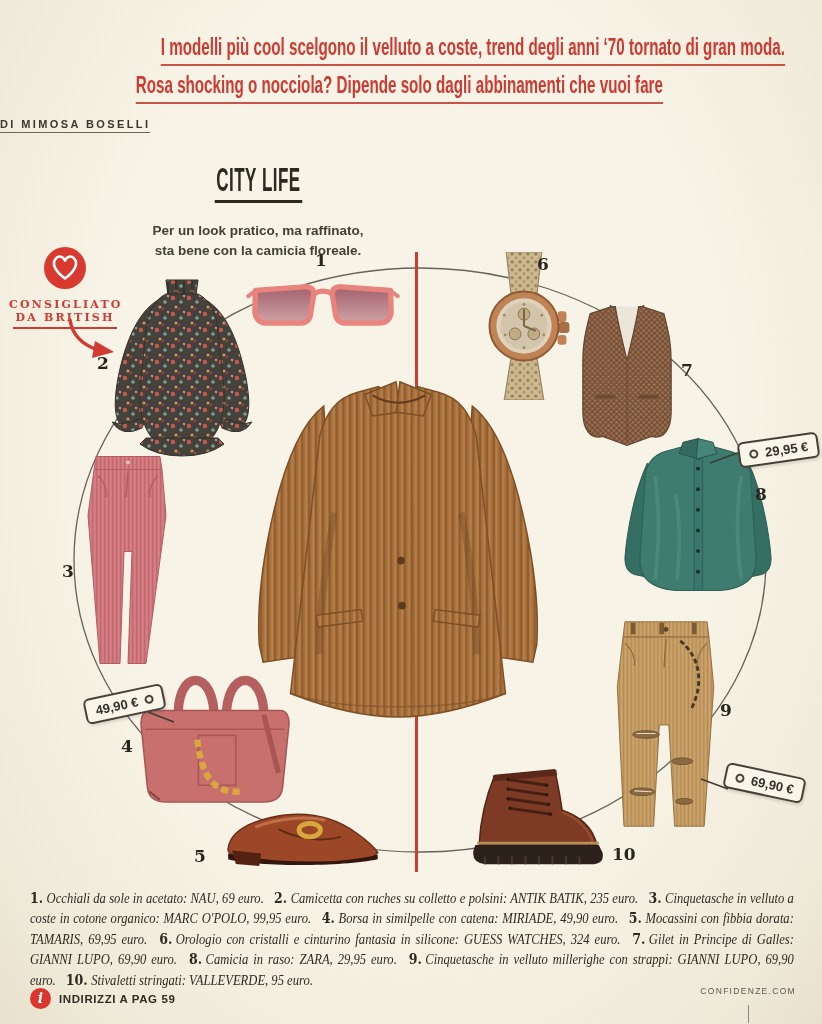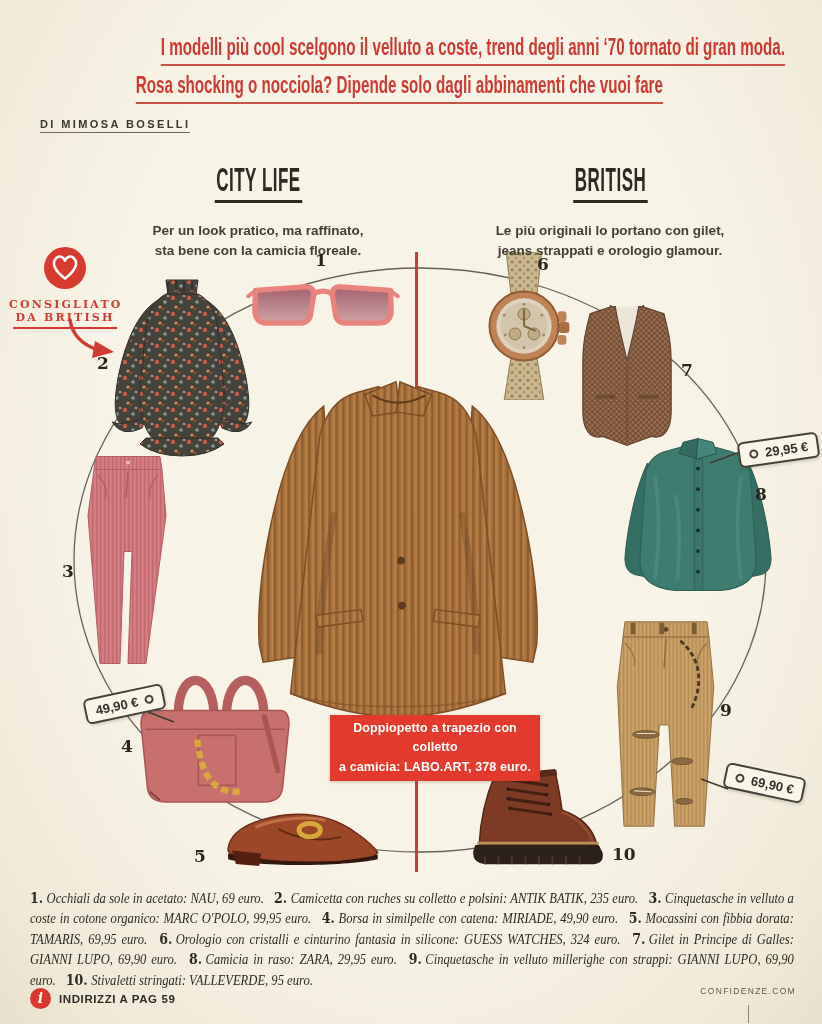--- a/index.html
+++ b/index.html
@@ -11,21 +11,21 @@
   
   .headline{position:absolute;top:33px;left:0;width:822px;z-index:6;}
   .headline-line{
     display:inline-block;transform:scaleX(0.66);transform-origin:50% 50%;
     font:700 23px/1.25 "Liberation Sans",sans-serif;color:#ce3a31;
     border-bottom:2.5px solid #c75446;padding-bottom:2px;margin-bottom:5px;white-space:nowrap;
   }
   .byline-wrap{margin-top:5px;}
   .byline{
     display:inline-block;font:700 11px "Liberation Sans",sans-serif;color:#3b372e;
-    letter-spacing:2.4px;border-bottom:1.5px solid #6d675a;padding-bottom:2px;margin-left:40px;
+    letter-spacing:2.4px;border-bottom:1.5px solid #6d675a;padding-bottom:2px;
   }
   
   .col{position:absolute;top:160px;width:300px;text-align:center;z-index:6;}
   .col-left{left:108px;}
   .col-right{left:460px;}
   .col-title{
     display:inline-block;transform:scaleX(0.5);transform-origin:50% 50%;
     font:700 34px "Liberation Sans",sans-serif;color:#2c2920;letter-spacing:1px;
     border-bottom:3.5px solid #2c2920;padding:0 3px 1px;white-space:nowrap;
   }
@@ -90,27 +90,20 @@
     <div><span class="headline-line">I modelli più cool scelgono il velluto a coste, trend degli anni ‘70 tornato di gran moda.</span></div>
     <div><span class="headline-line">Rosa shocking o nocciola? Dipende solo dagli abbinamenti che vuoi fare</span></div>
     <div class="byline-wrap"><span class="byline">DI MIMOSA BOSELLI</span></div>
   </div>
 
   <div class="col col-left">
     <div><span class="col-title">CITY LIFE</span></div>
     <div class="col-desc">
       <div>Per un look pratico, ma raffinato,</div>
       <div>sta bene con la camicia floreale.</div>
-    </div>
-  </div>
-  <div class="col col-right">
-    <div><span class="col-title">BRITISH</span></div>
-    <div class="col-desc">
-      <div>Le più originali lo portano con gilet,</div>
-      <div>jeans strappati e orologio glamour.</div>
     </div>
   </div>
 
   <div class="stamp">
     <span>
       <svg width="44" height="44" viewBox="0 0 44 44">
         <circle cx="22" cy="22" r="21" fill="#d93a30"></circle>
         <path d="M22,32.5 C11.5,25 8.5,17 13,12.3 C16.2,9.2 20.2,10.4 22,14.6 C23.8,10.4 27.8,9.2 31,12.3 C35.5,17 32.5,25 22,32.5 Z" fill="none" stroke="#ffffff" stroke-width="2.6" stroke-linejoin="round"></path>
       </svg>
     </span>
@@ -390,24 +383,20 @@
   </div>
   <div class="tag tag-2">
     <span class="hole"></span>
     <span>29,95 €</span>
   </div>
   <div class="tag tag-3">
     <span class="hole"></span>
     <span>69,90 €</span>
   </div>
 
-  <div class="callout">
-    <div>Doppiopetto a trapezio con colletto</div>
-    <div>a camicia: LABO.ART, 378 euro.</div>
-  </div>
 
   <div class="caption">
     <span class="cap-seg"><b class="cap-num">1.</b><i class="cap-text">Occhiali da sole in acetato: NAU, 69 euro.</i></span>
     <span class="cap-seg"><b class="cap-num">2.</b><i class="cap-text">Camicetta con ruches su colletto e polsini: ANTIK BATIK, 235 euro.</i></span>
     <span class="cap-seg"><b class="cap-num">3.</b><i class="cap-text">Cinquetasche in velluto a coste in cotone organico: MARC O'POLO, 99,95 euro.</i></span>
     <span class="cap-seg"><b class="cap-num">4.</b><i class="cap-text">Borsa in similpelle con catena: MIRIADE, 49,90 euro.</i></span>
     <span class="cap-seg"><b class="cap-num">5.</b><i class="cap-text">Mocassini con fibbia dorata: TAMARIS, 69,95 euro.</i></span>
     <span class="cap-seg"><b class="cap-num">6.</b><i class="cap-text">Orologio con cristalli e cinturino fantasia in silicone: GUESS WATCHES, 324 euro.</i></span>
     <span class="cap-seg"><b class="cap-num">7.</b><i class="cap-text">Gilet in Principe di Galles: GIANNI LUPO, 69,90 euro.</i></span>
     <span class="cap-seg"><b class="cap-num">8.</b><i class="cap-text">Camicia in raso: ZARA, 29,95 euro.</i></span>

